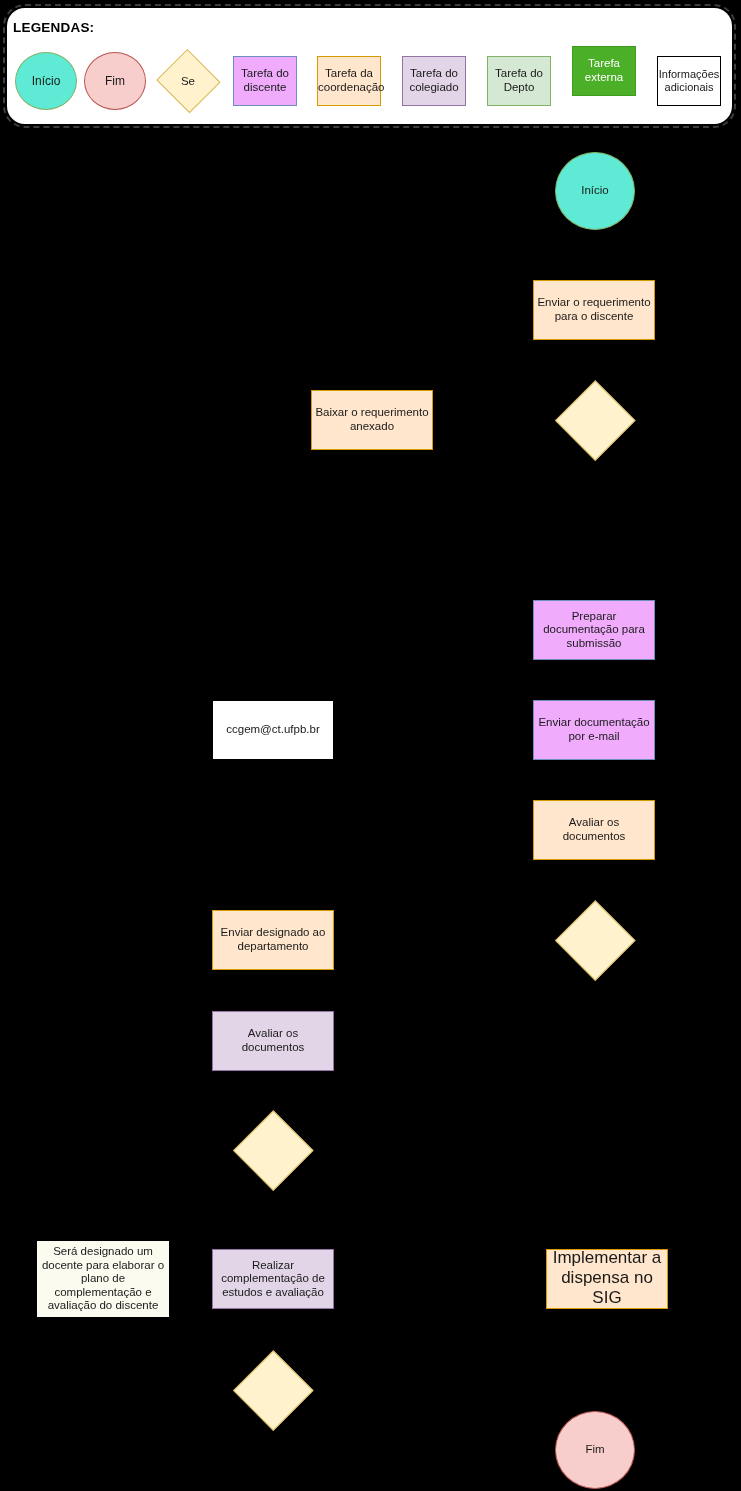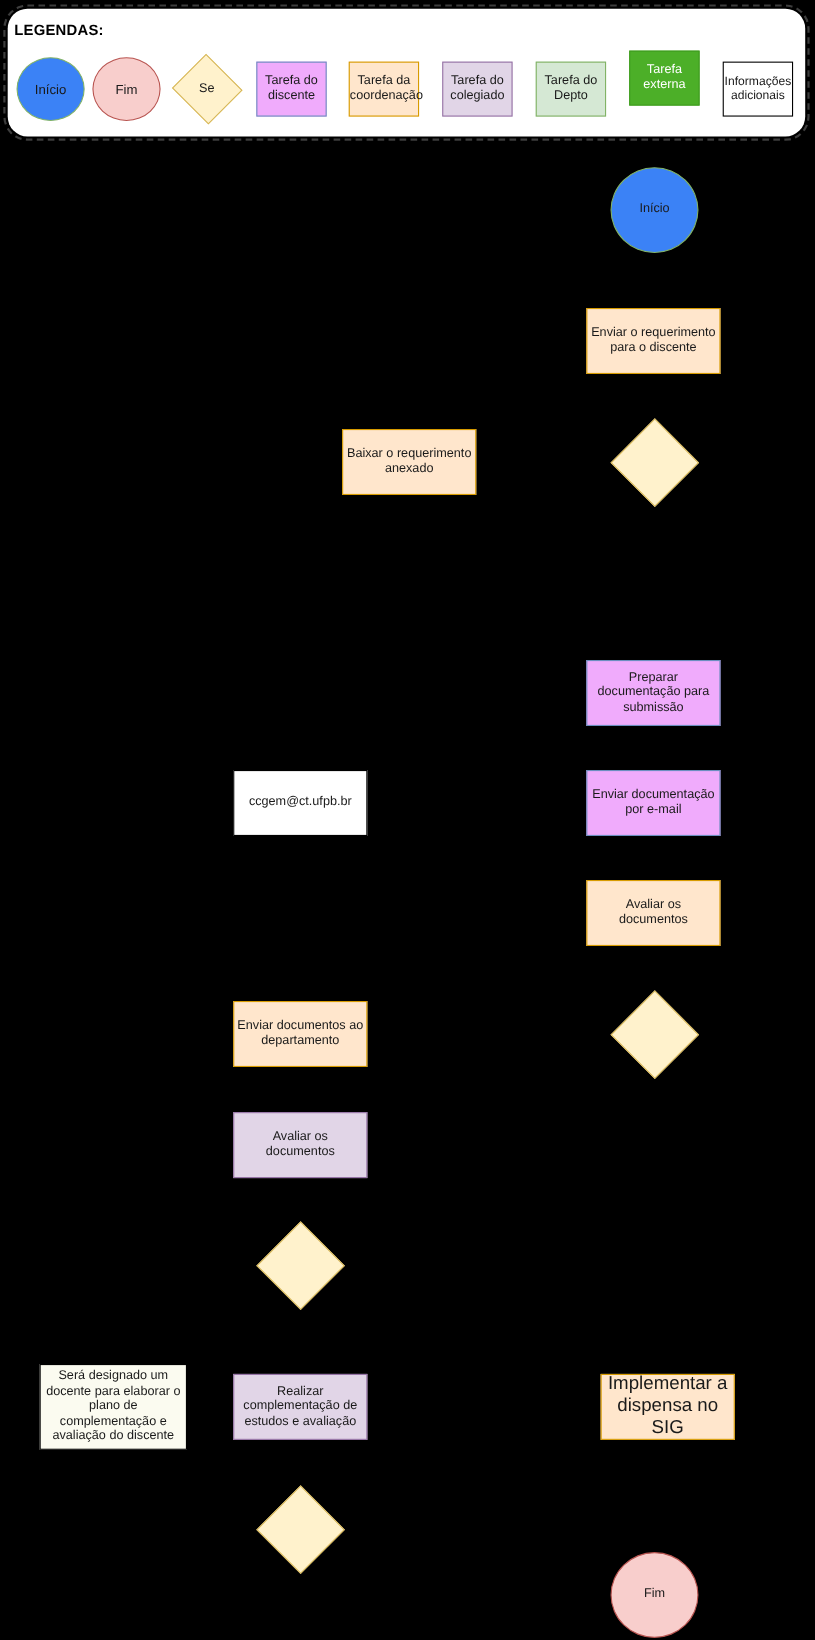--- a/index.html
+++ b/index.html
@@ -86,21 +86,21 @@
     color: #1a1a1a;
     pointer-events: none;
   }
 
   
   .lg-ellipse { width: 62px; height: 58px; font-size: 12px; }
   .lg-diamond { width: 66px; height: 62px; }
   .lg-box { width: 64px; height: 50px; font-size: 11.5px; }
 
   
-  .c-start  { background: #3b82f6; border: 1.4px solid #82b366; }
+  .c-start  { background: #5eead4; border: 1.4px solid #82b366; }
   .c-end    { background: #f8cecc; border: 1.4px solid #b85450; }
   .c-dec    { background: #fff2cc; border: 1.4px solid #d6b656; }
   .c-disc   { background: #f0abfc; border: 1.4px solid #6c8ebf; }
   .c-coord  { background: #ffe6cc; border: 1.4px solid #d79b00; }
   .c-coleg  { background: #e1d5e7; border: 1.4px solid #9673a6; }
   .c-depto  { background: #d5e8d4; border: 1.4px solid #82b366; }
   .c-ext    { background: #4caf28; border: 1.4px solid #3f9c1f; color: #ffffff; }
   .c-info   { background: #ffffff; border: 1.4px solid #000000; }
   .c-note   { background: #fbfbf0; border: 1.4px solid #000000; }
 </style>
@@ -178,21 +178,21 @@
 
   <div class="shape c-disc" style="left:533px; top:700px; width:122px; height:60px; font-size:11.5px;">
     <span>Enviar documentação por e-mail</span>
   </div>
 
   <div class="shape c-coord" style="left:533px; top:800px; width:122px; height:60px; font-size:11.5px;">
     <span>Avaliar os documentos</span>
   </div>
 
   <div class="shape c-coord" style="left:212px; top:910px; width:122px; height:60px; font-size:11.5px;">
-    <span>Enviar documentos ao departamento</span>
+    <span>Enviar designado ao departamento</span>
   </div>
 
   <div class="diamond-wrap" style="left:555px; top:900px; width:80px; height:80px;">
     <div class="diamond-face c-dec"></div>
     <div class="diamond-label"></div>
   </div>
 
   <div class="shape c-coleg" style="left:212px; top:1011px; width:122px; height:60px; font-size:11.5px;">
     <span>Avaliar os documentos</span>
   </div>

